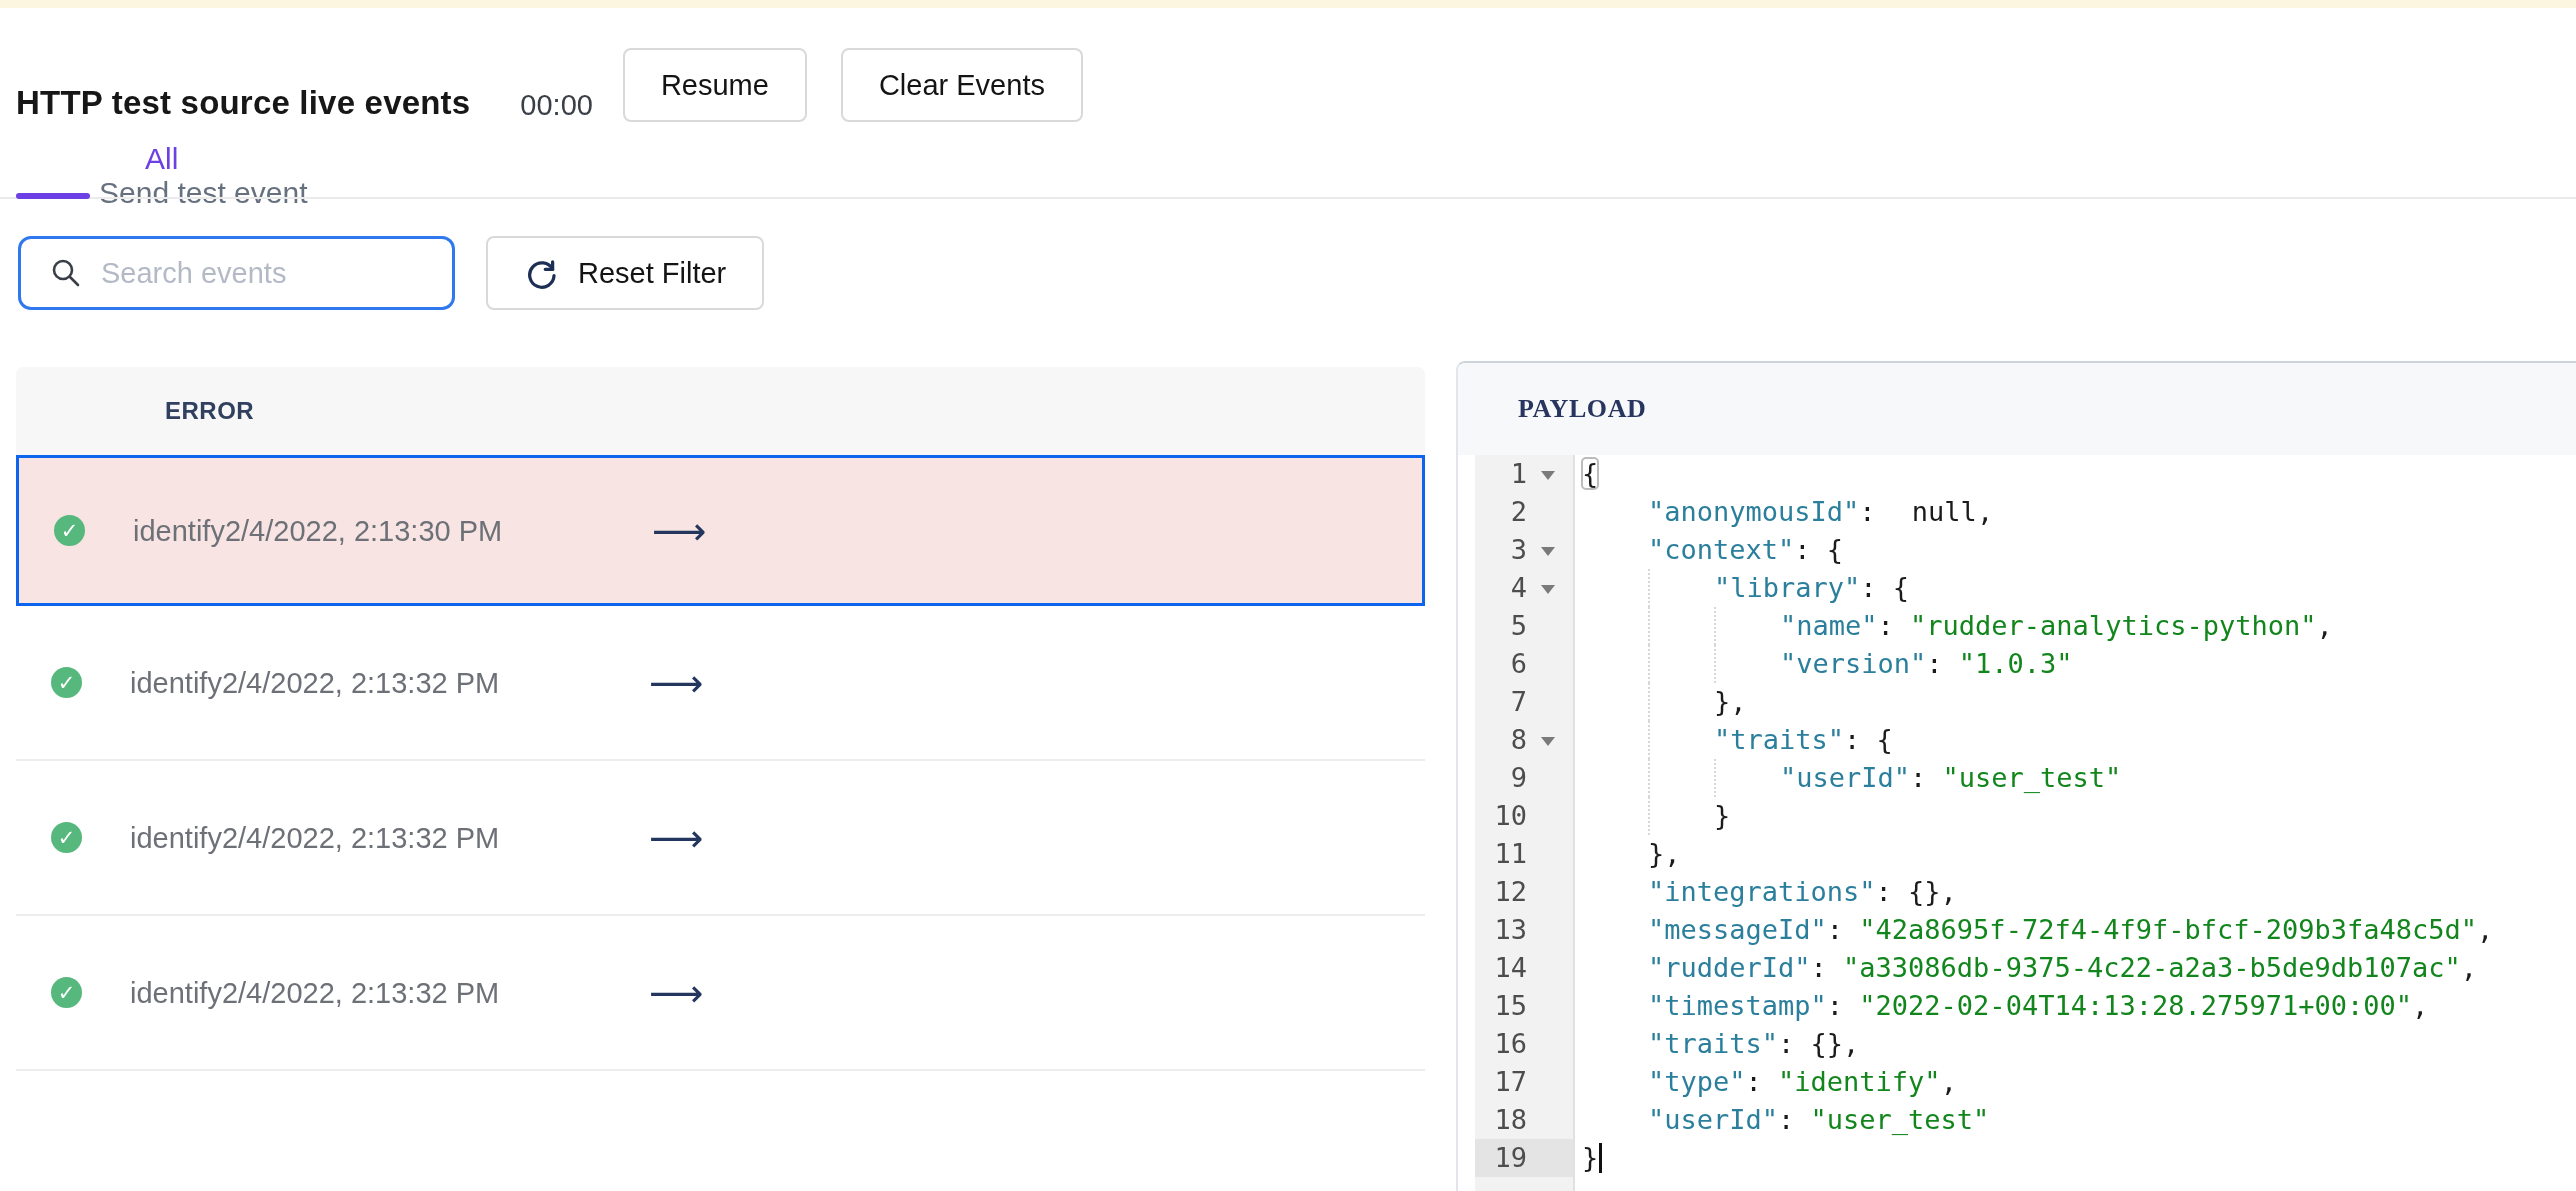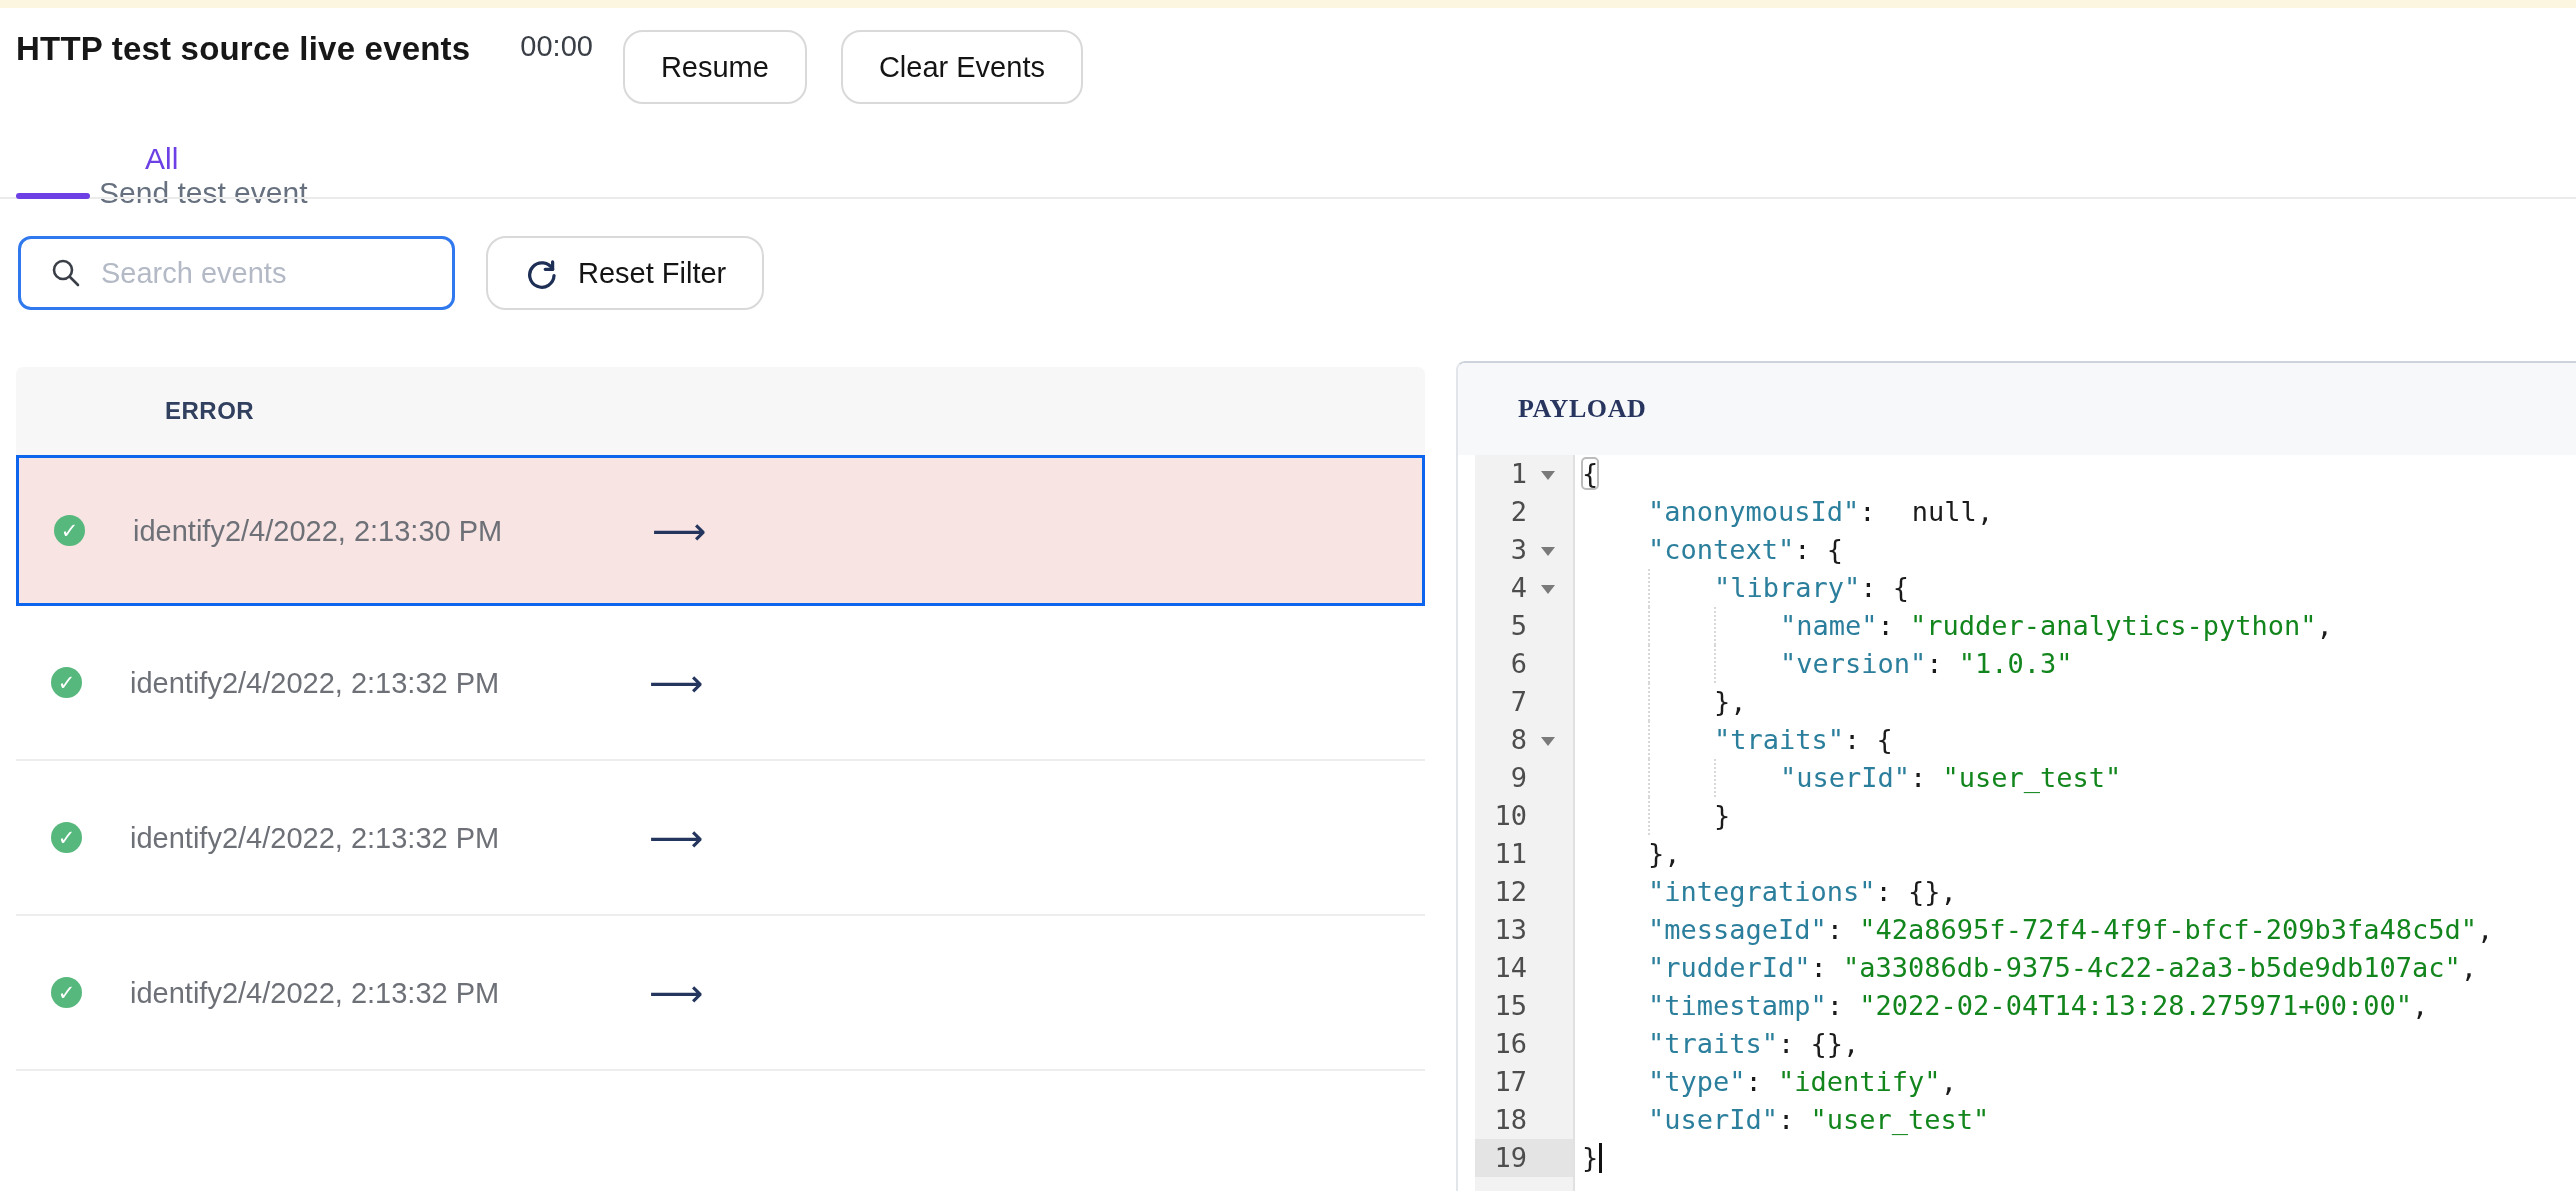--- a/index.html
+++ b/index.html
@@ -2,24 +2,24 @@
 <html><head>
 <meta charset="utf-8">
 <style>
   * { margin:0; padding:0; box-sizing:border-box; }
   html,body { width:2576px; height:1191px; background:#ffffff; overflow:hidden;
               font-family:"Liberation Sans", sans-serif; }
 
   .topbar { position:absolute; left:0; top:0; width:2576px; height:8px; background:#fcf5e0; }
 
   
-  .header { position:absolute; left:16px; top:30px; height:76px; display:flex; align-items:flex-start; }
+  .header { position:absolute; left:16px; top:46px; height:76px; display:flex; align-items:flex-end; }
   .page-title { font-size:33px; font-weight:bold; color:#171717; letter-spacing:0.2px; }
   .timer { font-size:29px; color:#3a3f47; margin-left:50px; }
-  .btn { height:74px; background:#fff; border:2px solid #d9d9d9; border-radius:20px;
+  .btn { height:74px; background:#fff; border:2px solid #d9d9d9; border-radius:8px;
          font-size:29px; color:#141414; padding:16px 36px; display:flex; align-items:center;
          cursor:pointer; font-family:inherit; }
   .btn-resume { margin-left:30px; min-width:173px; justify-content:center; }
   .btn-clear  { margin-left:34px; min-width:227px; justify-content:center; }
 
   
   .tabs { position:absolute; left:16px; top:142px; display:flex; height:56px; align-items:center;flex-direction:column; }
   .tab { font-size:30px; cursor:pointer; position:relative; height:56px; display:flex; align-items:center; }
   .tab-all { color:#6c40e4; padding:0 21px; }
   .tab-send { color:#66707f; margin-left:83px; }

